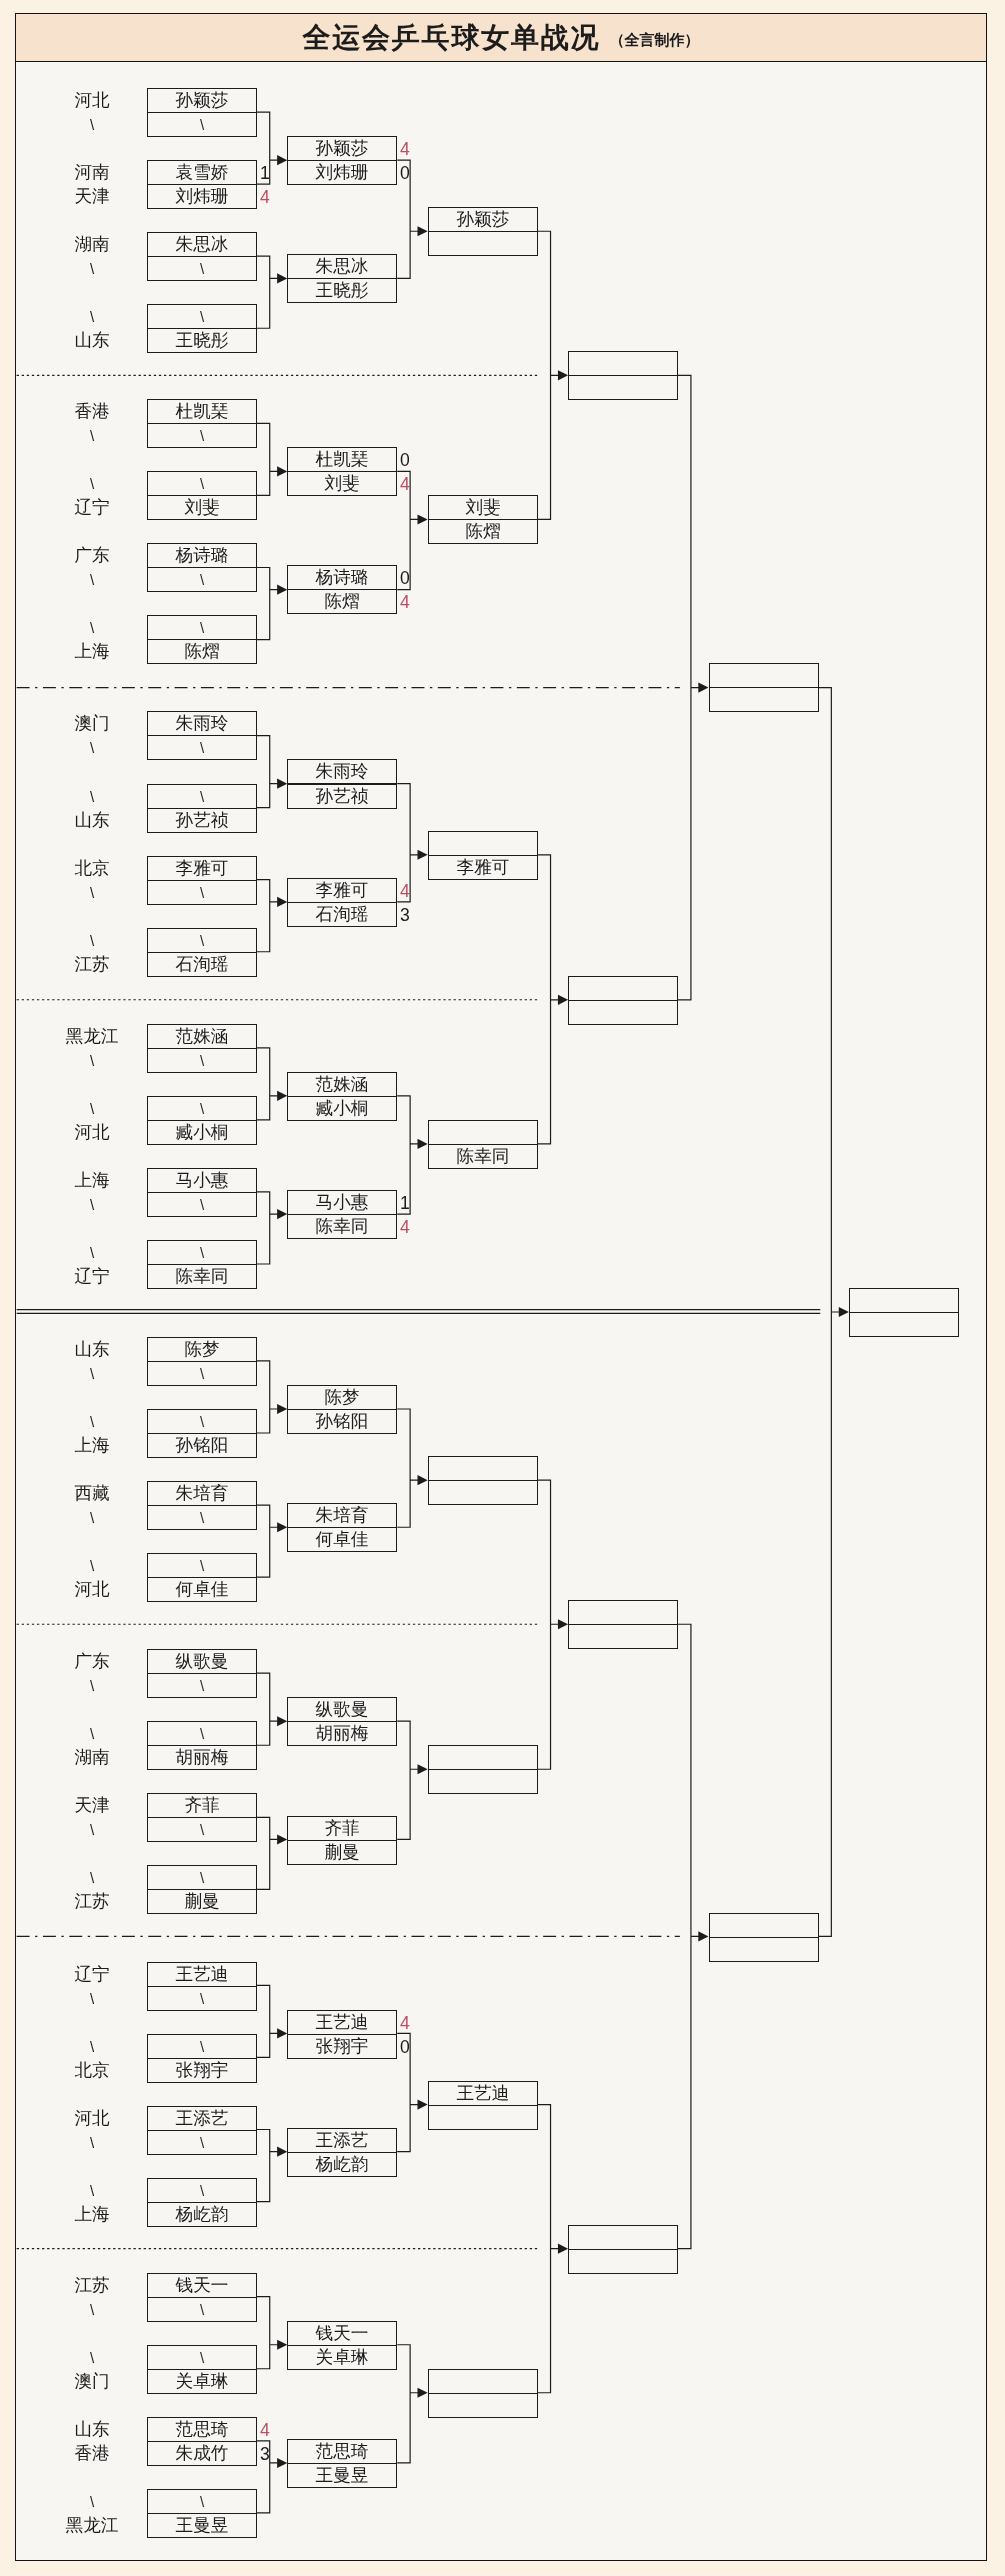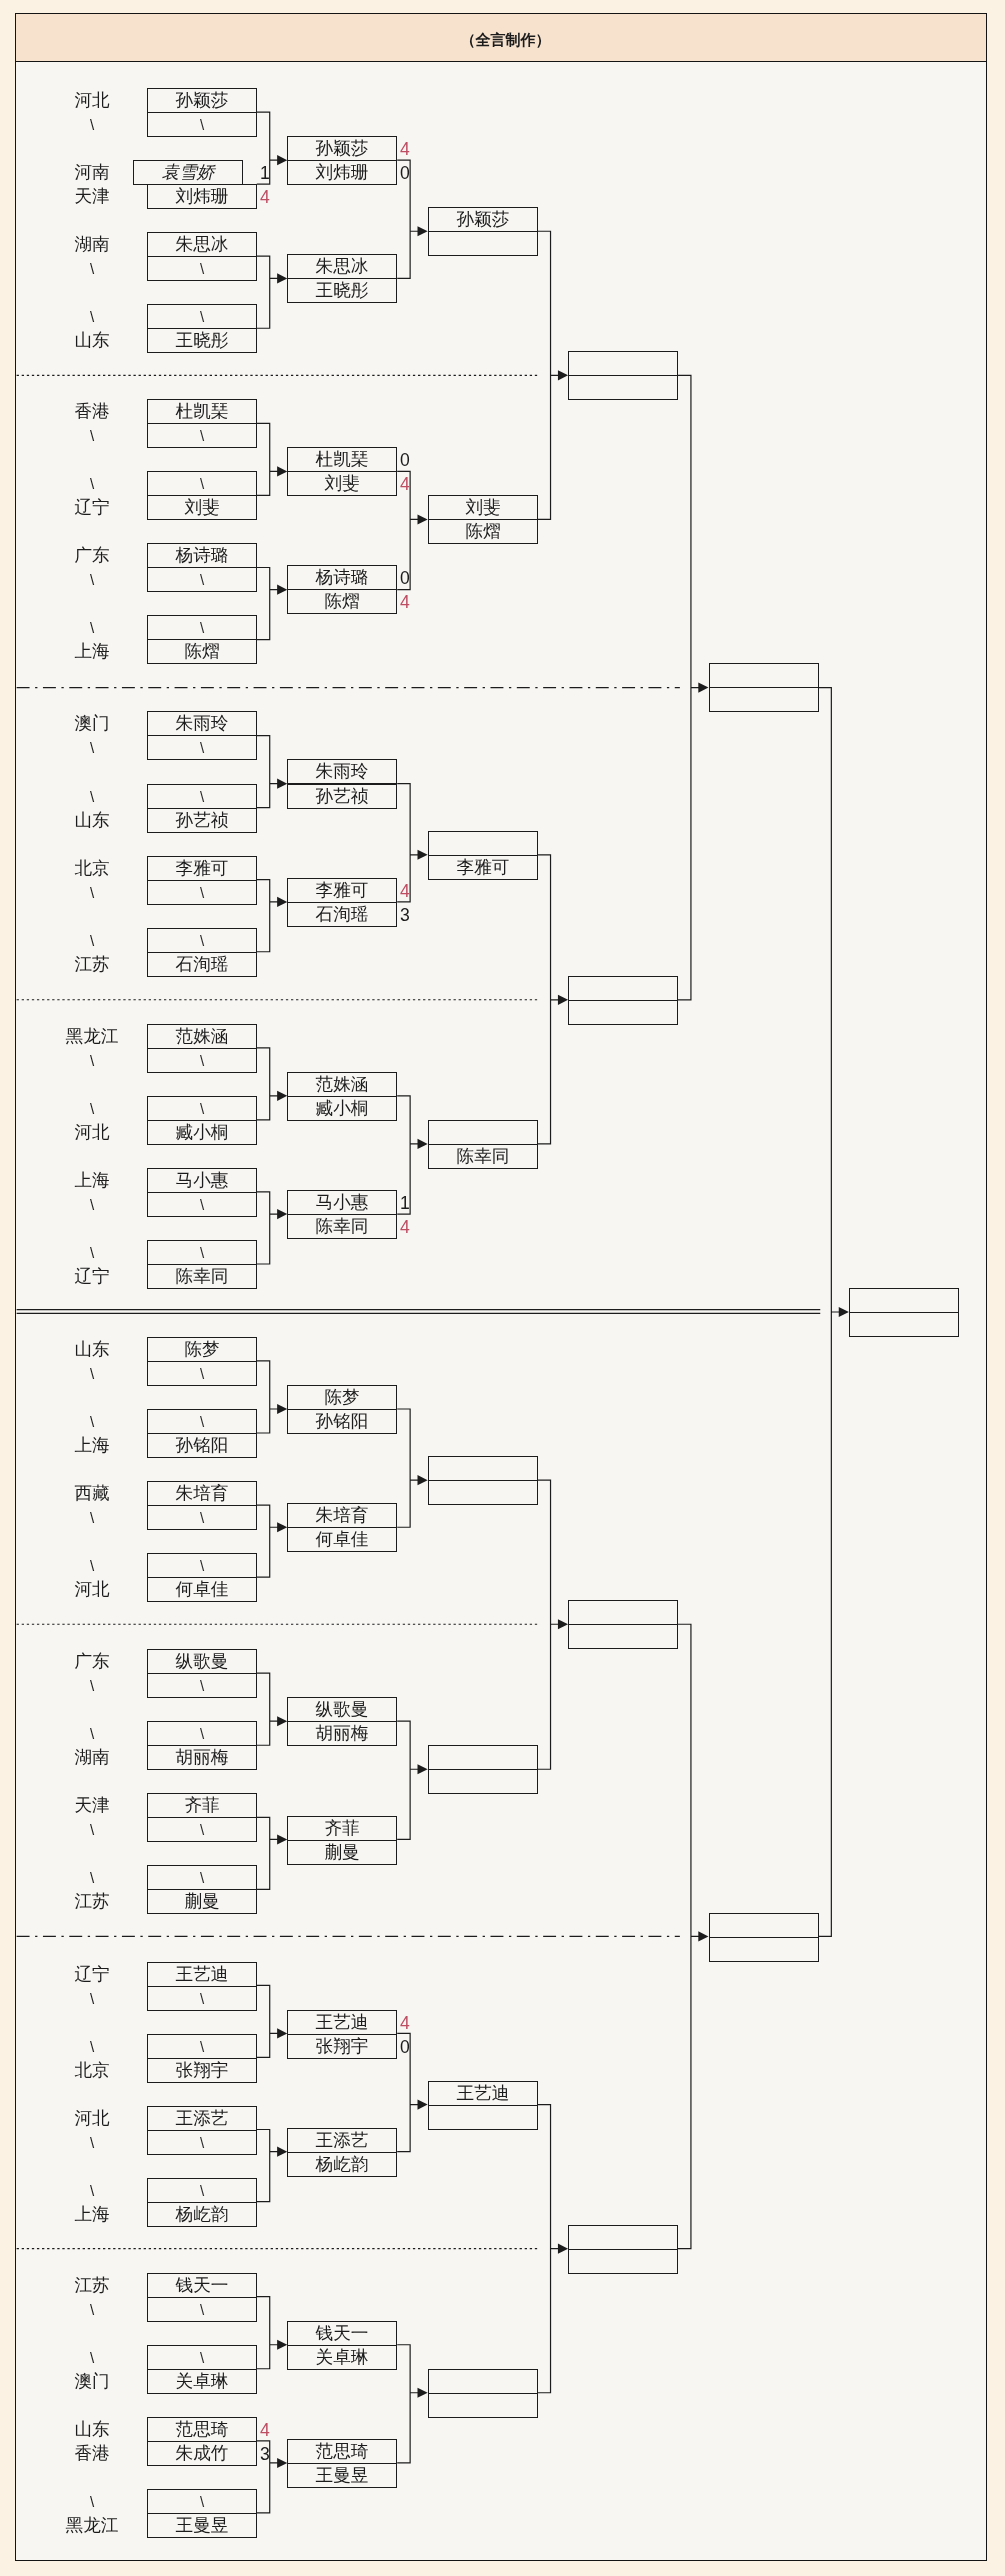--- a/index.html
+++ b/index.html
@@ -37,20 +37,21 @@
     font-size:17.6px;text-align:left;color:#1c1c1c;
   }
   .score.red{color:#bf4d62;}
 </style>
 </head>
 <body>
 
 <div class="page">
   <div class="board">
     <div class="titlebar">
+      <span class="title-main">全运会乒乓球女单战况</span>
       <span class="title-credit">（全言制作）</span>
     </div>
   </div>
   <div class="layer" id="bracket-layer">
       <svg width="1005" height="2576" class="lines" viewBox="0 0 1088 2788">
         <path d="M278 121 H292 V173 M278 199 H292 V173 M292 173 H302" fill="none" stroke="#1c1c1c" stroke-width="1.3"></path>
         <polygon points="311,173 300,167.5 300,178.5" fill="#1c1c1c"></polygon>
         <path d="M278 277 H292 V301 M278 355 H292 V301 M292 301 H302" fill="none" stroke="#1c1c1c" stroke-width="1.3"></path>
         <polygon points="311,301 300,295.5 300,306.5" fill="#1c1c1c"></polygon>
         <path d="M430 173 H444 V250 M430 301 H444 V250 M444 250 H454" fill="none" stroke="#1c1c1c" stroke-width="1.3"></path>
@@ -118,21 +119,21 @@
         <path d="M18 744 H736" fill="none" stroke="#1c1c1c" stroke-width="1.4" stroke-dasharray="14 6 2.5 6"></path>
         <path d="M18 2096 H736" fill="none" stroke="#1c1c1c" stroke-width="1.4" stroke-dasharray="14 6 2.5 6"></path>
         <path d="M18 1417.5 H888" fill="none" stroke="#1c1c1c" stroke-width="1.4"></path>
         <path d="M18 1421.5 H888" fill="none" stroke="#1c1c1c" stroke-width="1.4"></path>
       </svg>
       <div class="plabel" style="top: 88px;">河北</div>
       <div class="cell" style="left: 147px; top: 88px;">孙颖莎</div>
       <div class="plabel bye" style="top: 112px;">\</div>
       <div class="cell bye" style="left: 147px; top: 112px;">\</div>
       <div class="plabel" style="top: 160px;">河南</div>
-      <div class="cell" style="left: 133px; top: 160px; font-style: italic;">袁雪娇</div>
+      <div class="cell" style="left: 147px; top: 160px;">袁雪娇</div>
       <div class="score" style="left: 260px; top: 160px;">1</div>
       <div class="plabel" style="top: 184px;">天津</div>
       <div class="cell" style="left: 147px; top: 184px;">刘炜珊</div>
       <div class="score red" style="left: 260px; top: 184px;">4</div>
       <div class="plabel" style="top: 232px;">湖南</div>
       <div class="cell" style="left: 147px; top: 232px;">朱思冰</div>
       <div class="plabel bye" style="top: 256px;">\</div>
       <div class="cell bye" style="left: 147px; top: 256px;">\</div>
       <div class="plabel bye" style="top: 304px;">\</div>
       <div class="cell bye" style="left: 147px; top: 304px;">\</div>

